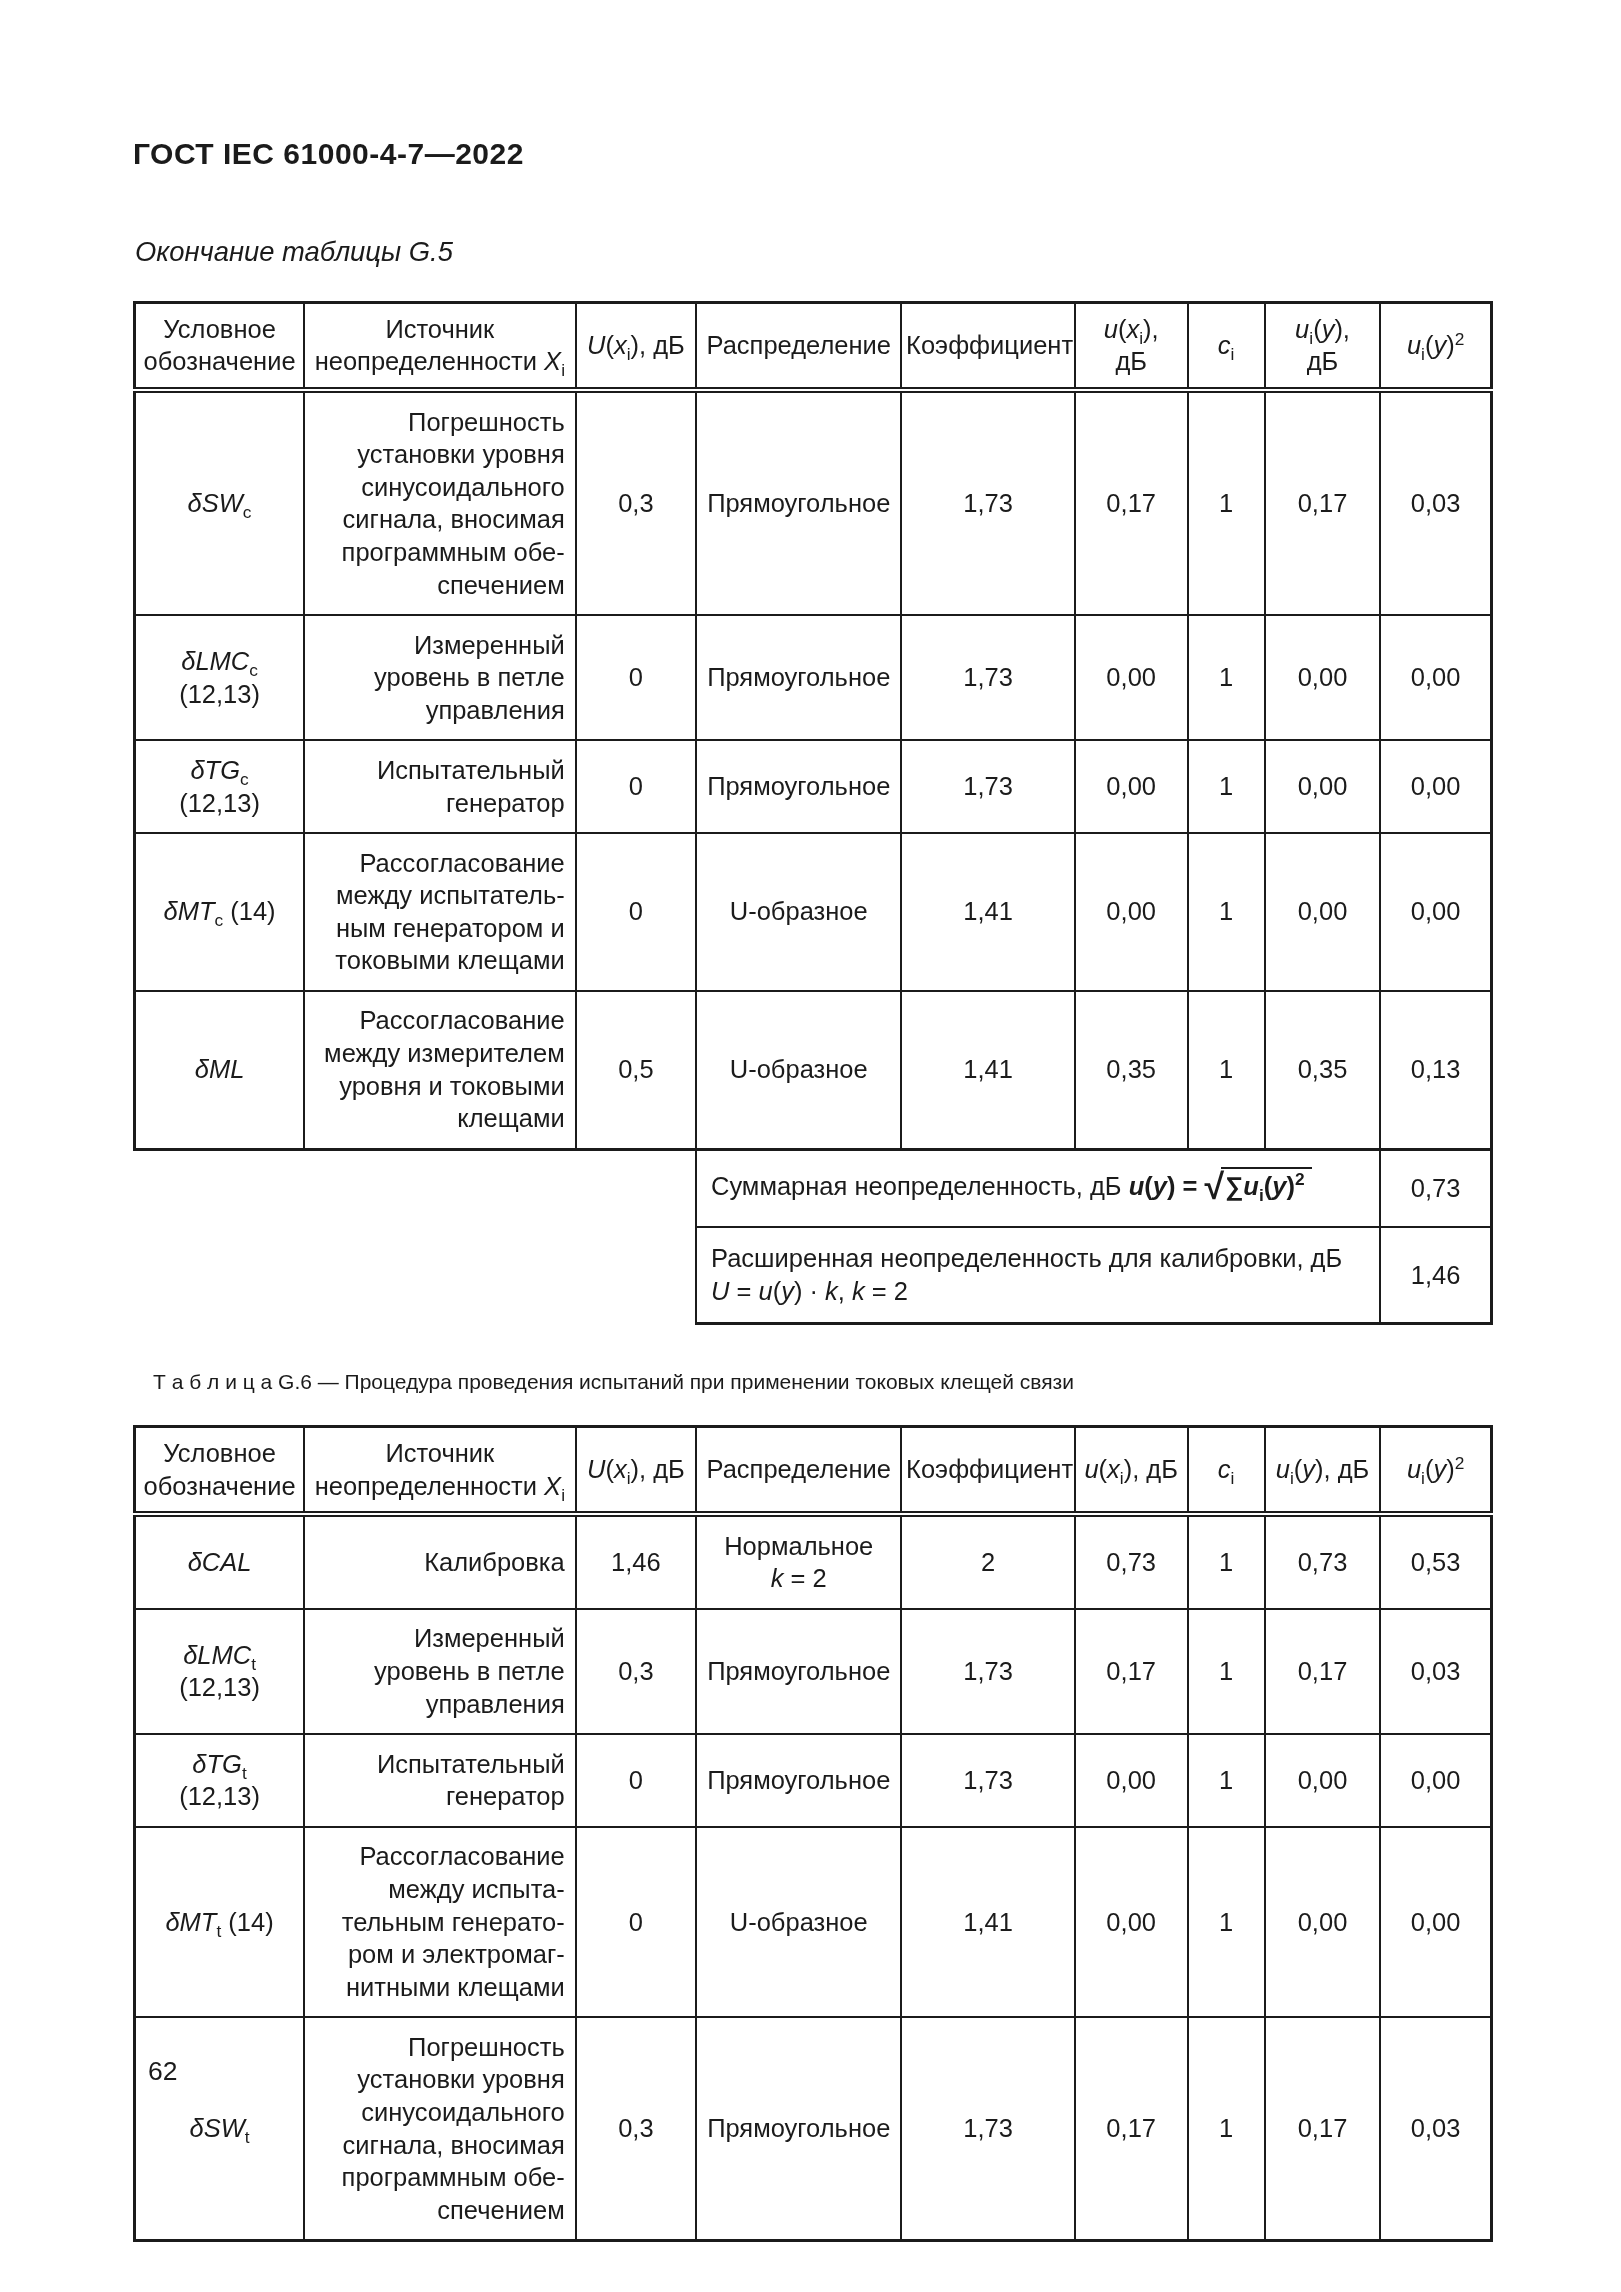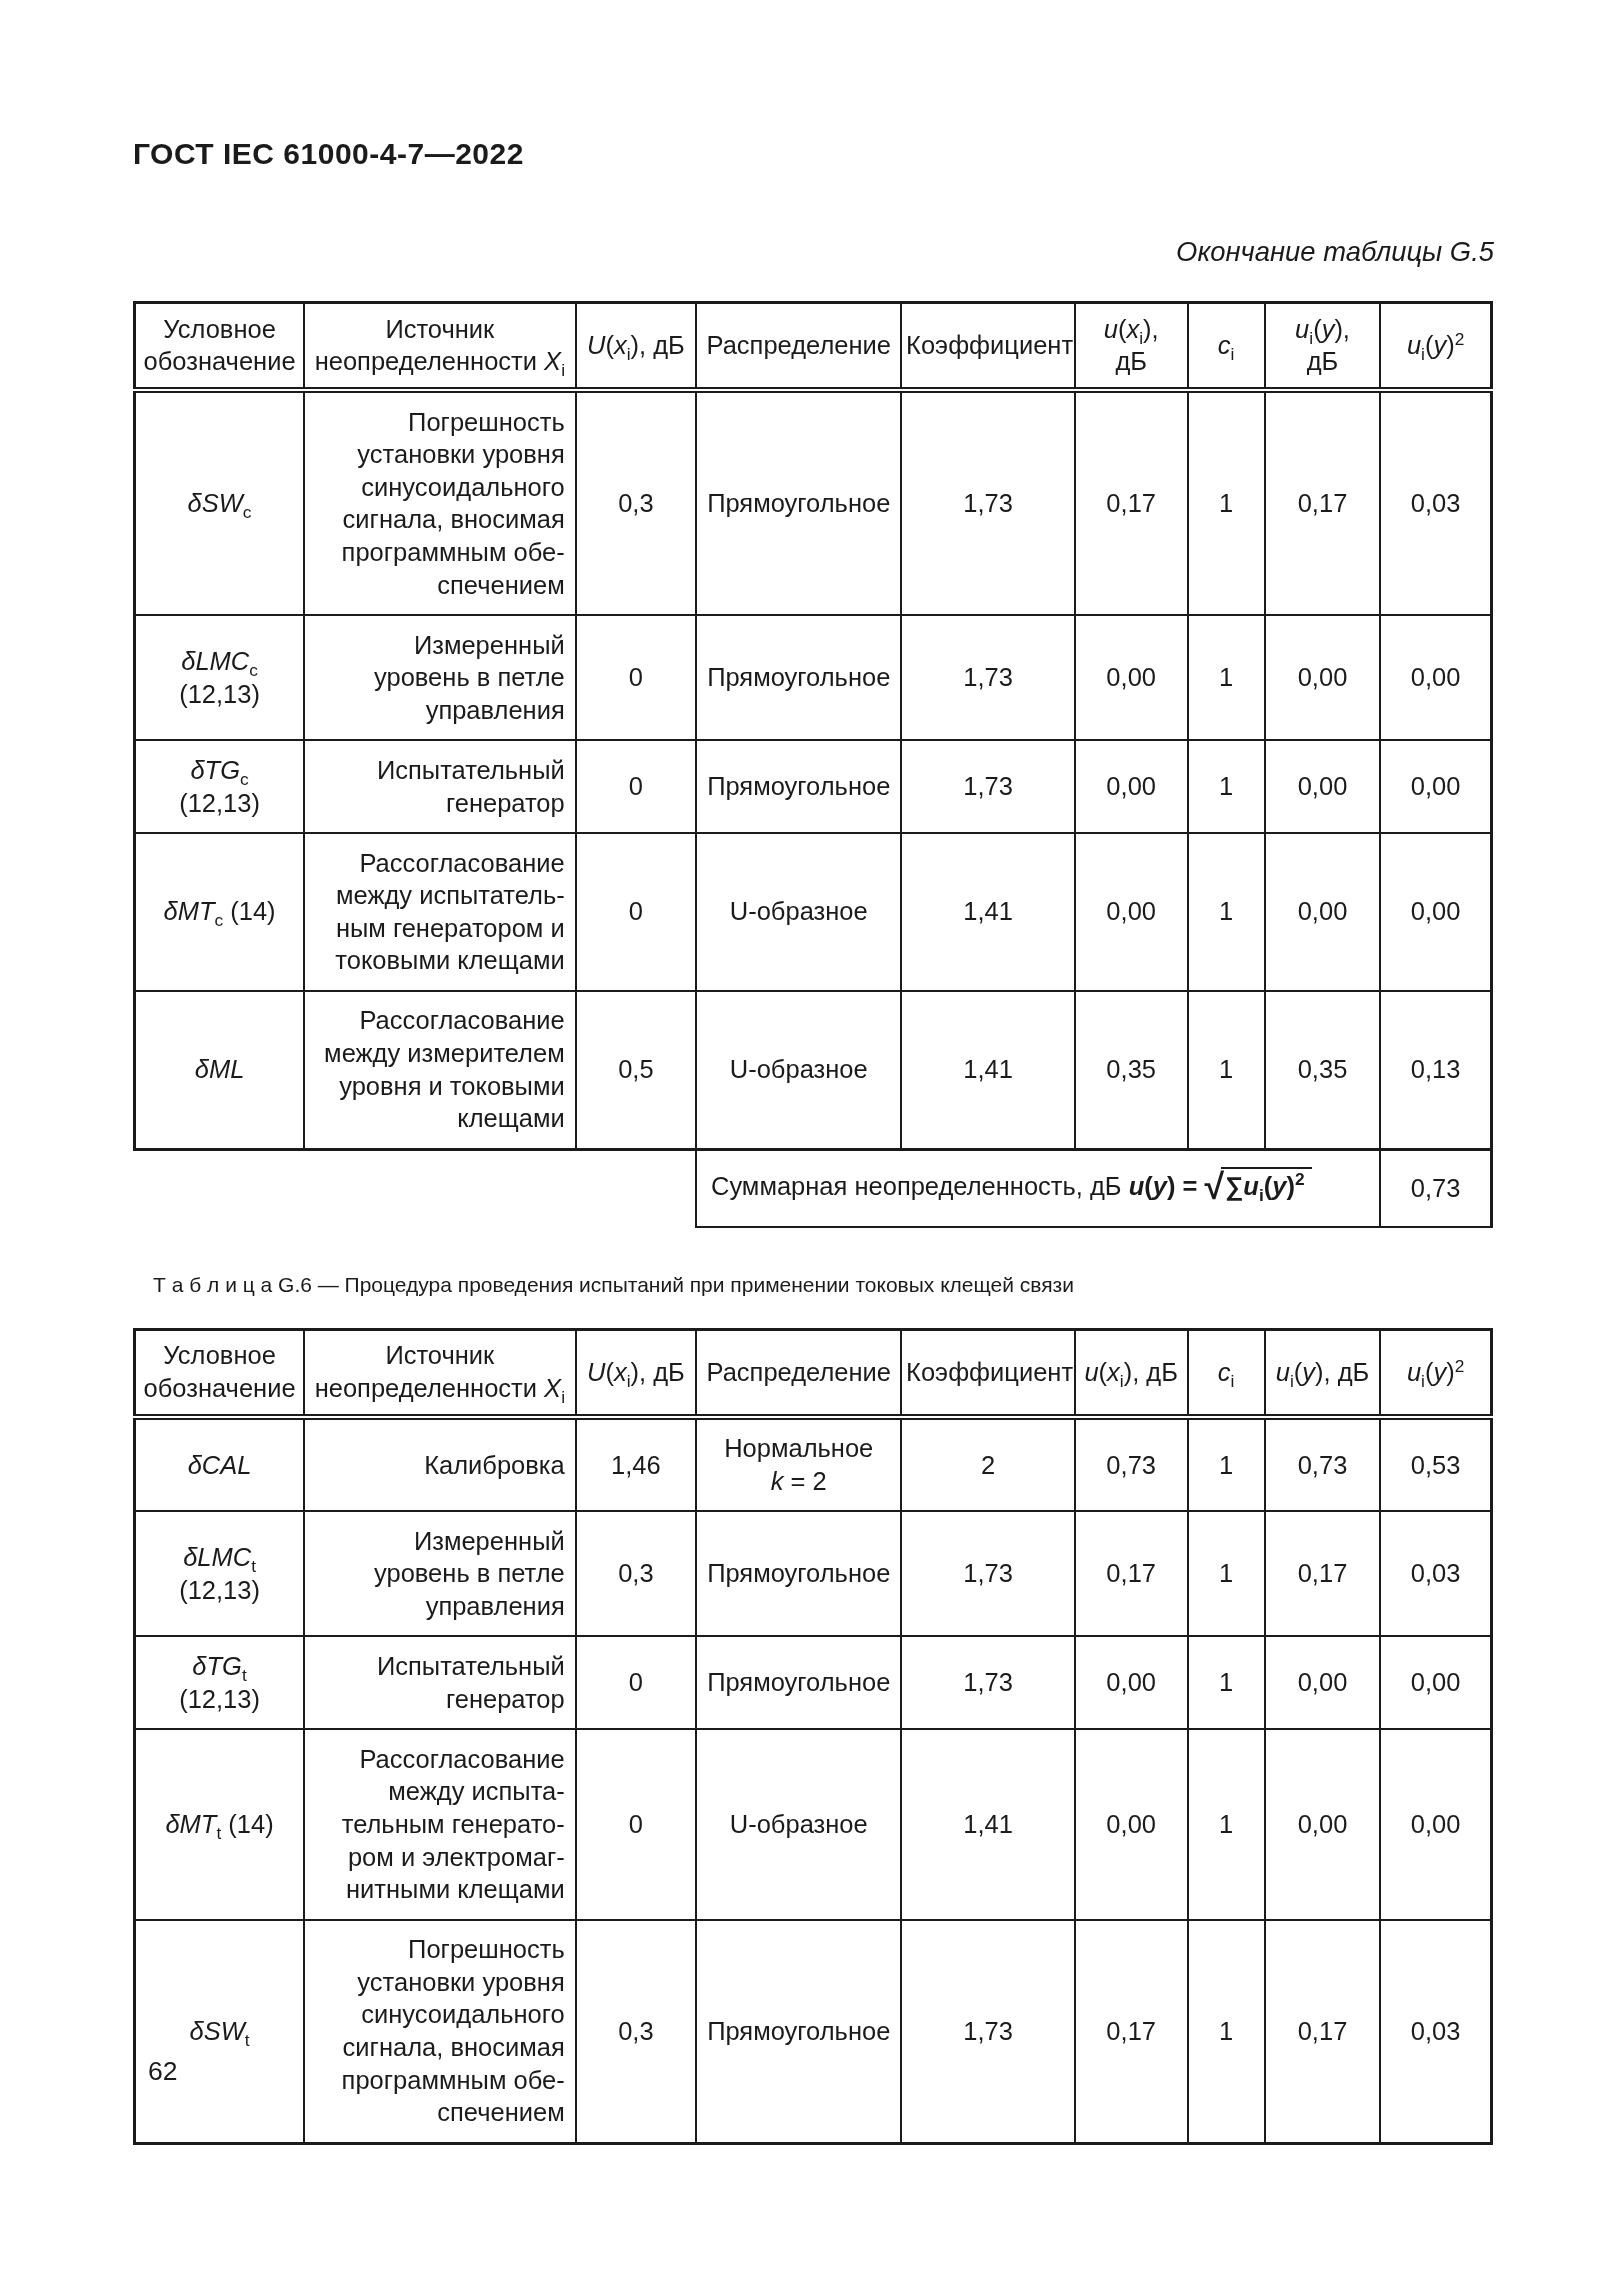--- a/index.html
+++ b/index.html
@@ -15,21 +15,20 @@
   .doc-header{
     font-weight:bold;
     font-size:30px;
     letter-spacing:0.5px;
     margin:0 0 65px 0;
   }
   .caption-italic{
     font-style:italic;
     font-size:27.4px;
     margin:0 0 33px 2px;
-    text-align:right;
   }
   .caption-plain{
     font-size:21px;
     margin:45px 0 31px 20px;
   }
   table{
     border-collapse:collapse;
     table-layout:fixed;
     width:1360px;
     font-size:25.5px;
@@ -155,20 +154,25 @@
             <td class="center">0,35</td>
             <td class="center">1</td>
             <td class="center">0,35</td>
             <td class="center">0,13</td>
           </tr>
           <tr class="summary">
             <td class="empty" colspan="3"></td>
             <td class="sum-label" colspan="5">Суммарная неопределенность, дБ <b><i>u</i>(<i>y</i>) = <span class="rad">√</span><span class="ov">∑<i>u</i><sub>i</sub>(<i>y</i>)<sup>2</sup></span></b></td>
             <td class="sum-value">0,73</td>
           </tr>
+          <tr class="summary last">
+            <td class="empty" colspan="3"></td>
+            <td class="sum-label" colspan="5">Расширенная неопределенность для калибровки, дБ<br><i>U</i> = <i>u</i>(<i>y</i>) · <i>k</i>, <i>k</i> = 2</td>
+            <td class="sum-value">1,46</td>
+          </tr>
         </tbody>
       </table>
 
     <div class="caption-plain">Т а б л и ц а   G.6 — Процедура проведения испытаний при применении токовых клещей связи</div>
     <table id="tableG6">
         <colgroup>
           <col style="width:12.5%">
           <col style="width:20%">
           <col style="width:8.9%">
           <col style="width:15.1%">

